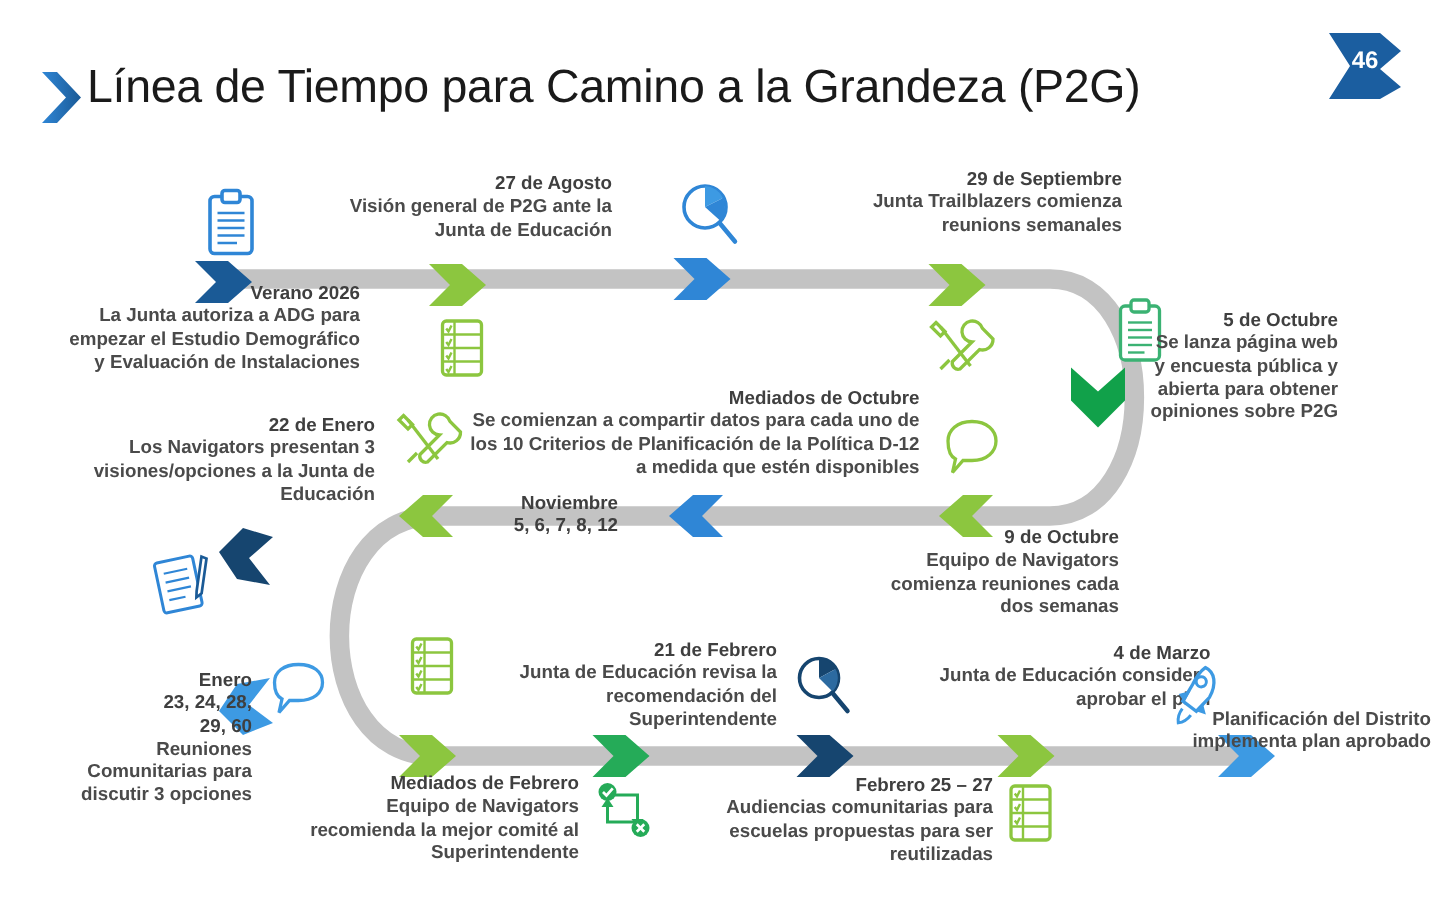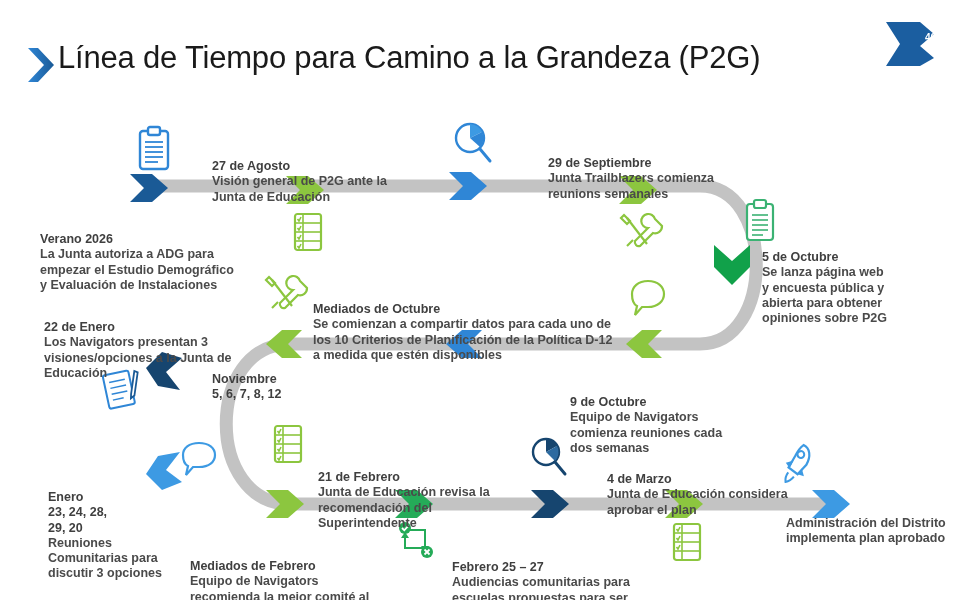--- a/index.html
+++ b/index.html
@@ -12,30 +12,30 @@
   .header{position:absolute;left:0;top:0;width:927px;height:100px;}
   .title-chevron{position:absolute;left:26px;top:46px;width:30px;height:38px;}
   .page-title{
     position:absolute;left:58px;top:40px;
     font-size:31px;font-weight:400;color:#1a1a1a;
     letter-spacing:-0.2px;white-space:nowrap;
   }
   .page-badge{position:absolute;left:884px;top:20px;width:56px;height:48px;}
   .page-badge-num{
     position:absolute;left:884px;top:32px;width:52px;
-    text-align:right;font-size:10px;font-weight:700;color:#ffffff;
+    text-align:center;font-size:16px;font-weight:700;color:#ffffff;
   }
   
   .canvas{position:absolute;left:0;top:96px;width:960px;height:504px;}
   .track{position:absolute;left:0;top:0;width:960px;height:504px;}
   
   .node{position:absolute;}
   .chev{position:absolute;width:46px;height:44px;}
   .icon{position:absolute;}
-  .txt{position:absolute;text-align:left;line-height:1.22;margin-top:44px;}
+  .txt{position:absolute;text-align:right;line-height:1.22;}
   .txt .hd{font-weight:700;font-size:12.5px;color:#3f3f3f;display:block;}
   .txt .bd{font-weight:700;font-size:12.5px;color:#4a4a4a;display:block;}
   .txt.nohd .bd{font-size:12.5px;}
 </style>
 </head>
 <body>
 
 <div class="header">
 
   <svg class="title-chevron" viewBox="0 0 30 38">
@@ -229,21 +229,21 @@
     <svg class="icon" style="left:36px;top:-10px;width:42px;height:42px;" viewBox="0 0 42 42">
       <path d="M21,5 C31,5 37,10 37,17 C37,24 31,29 21,29 L15,29 L8,37 L10,28 C6,26 5,21 5,17 C5,10 11,5 21,5 Z" fill="#ffffff" stroke="#3d9ae3" stroke-width="2.2"></path>
     </svg>
     <svg class="chev" style="left:0px;top:0px;width:46px;height:46px;" viewBox="0 0 46 46">
       <path d="M40,34 L20,42 L4,26 L16,8 L38,4 L24,22 Z" fill="#3d9ae3"></path>
     </svg>
   </div>
   <div class="txt" style="left:48px;top:350px;width:120px;">
     <span class="hd">Enero</span>
     <span class="hd">23, 24, 28,</span>
-    <span class="hd">29, 20</span>
+    <span class="hd">29, 60</span>
     <span class="bd">Reuniones Comunitarias para discutir 3 opciones</span>
   </div>
 
   <div class="node" style="left:264px;top:386px;">
     <svg class="icon" style="left:6px;top:-60px;width:36px;height:46px;" viewBox="0 0 36 46">
       <rect x="5" y="4" width="26" height="36" rx="2.5" fill="#ffffff" stroke="#8cc63f" stroke-width="2.2"></rect>
       <line x1="5" y1="13" x2="31" y2="13" stroke="#8cc63f" stroke-width="1.6"></line>
       <line x1="5" y1="22" x2="31" y2="22" stroke="#8cc63f" stroke-width="1.6"></line>
       <line x1="5" y1="31" x2="31" y2="31" stroke="#8cc63f" stroke-width="1.6"></line>
       <line x1="13" y1="4" x2="13" y2="40" stroke="#8cc63f" stroke-width="1.6"></line>
@@ -334,16 +334,16 @@
         <path d="M18,20 L10,21 L13,27 Z" fill="#3d9ae3"></path>
         <path d="M25,29 L26,37 L20,34 Z" fill="#3d9ae3"></path>
         <path d="M11,31 C8,34 7,38 7,40 C9,40 13,39 16,36" fill="none" stroke="#3d9ae3" stroke-width="2"></path>
       </g>
     </svg>
     <svg class="chev" style="left:0px;top:0px;" viewBox="0 0 46 44">
       <path d="M2,8 L24,8 L40,22 L24,36 L2,36 L16,22 Z" fill="#3d9ae3"></path>
     </svg>
   </div>
   <div class="txt nohd" style="left:786px;top:376px;width:168px;">
-    <span class="bd">Administración del Distrito implementa plan aprobado</span>
+    <span class="bd">Planificación del Distrito implementa plan aprobado</span>
   </div>
 
 </div>
 
 </body></html>

